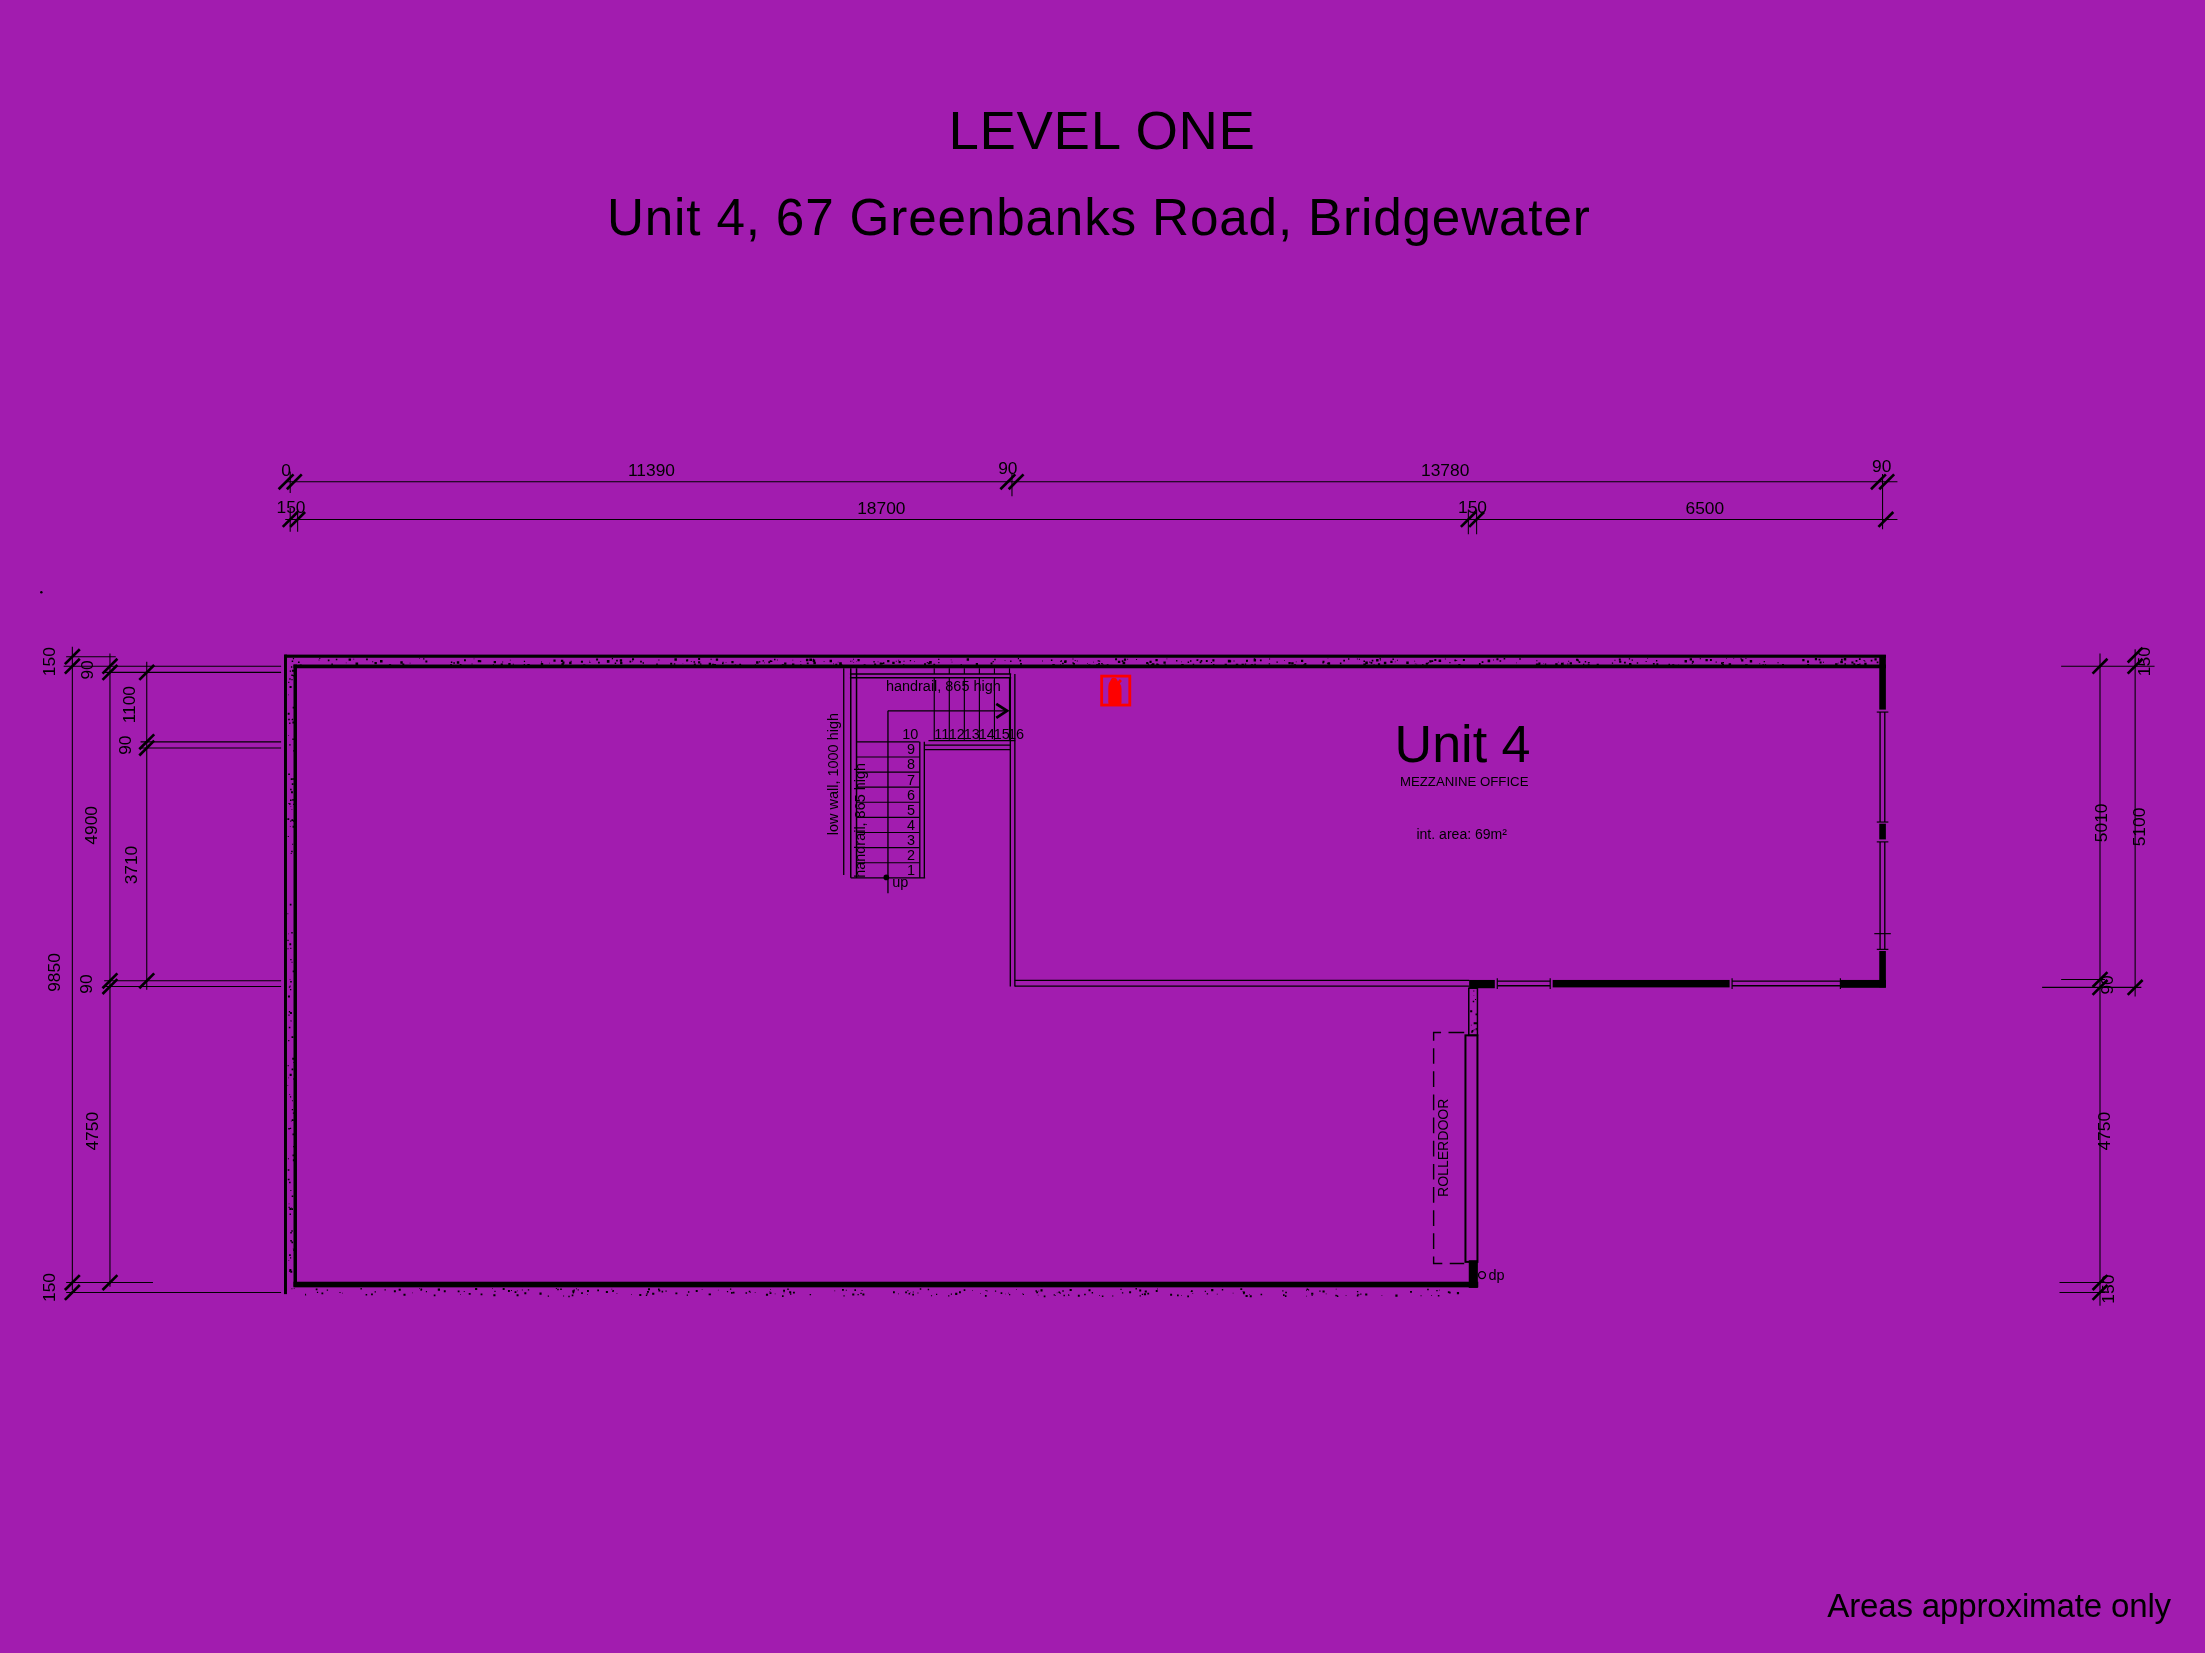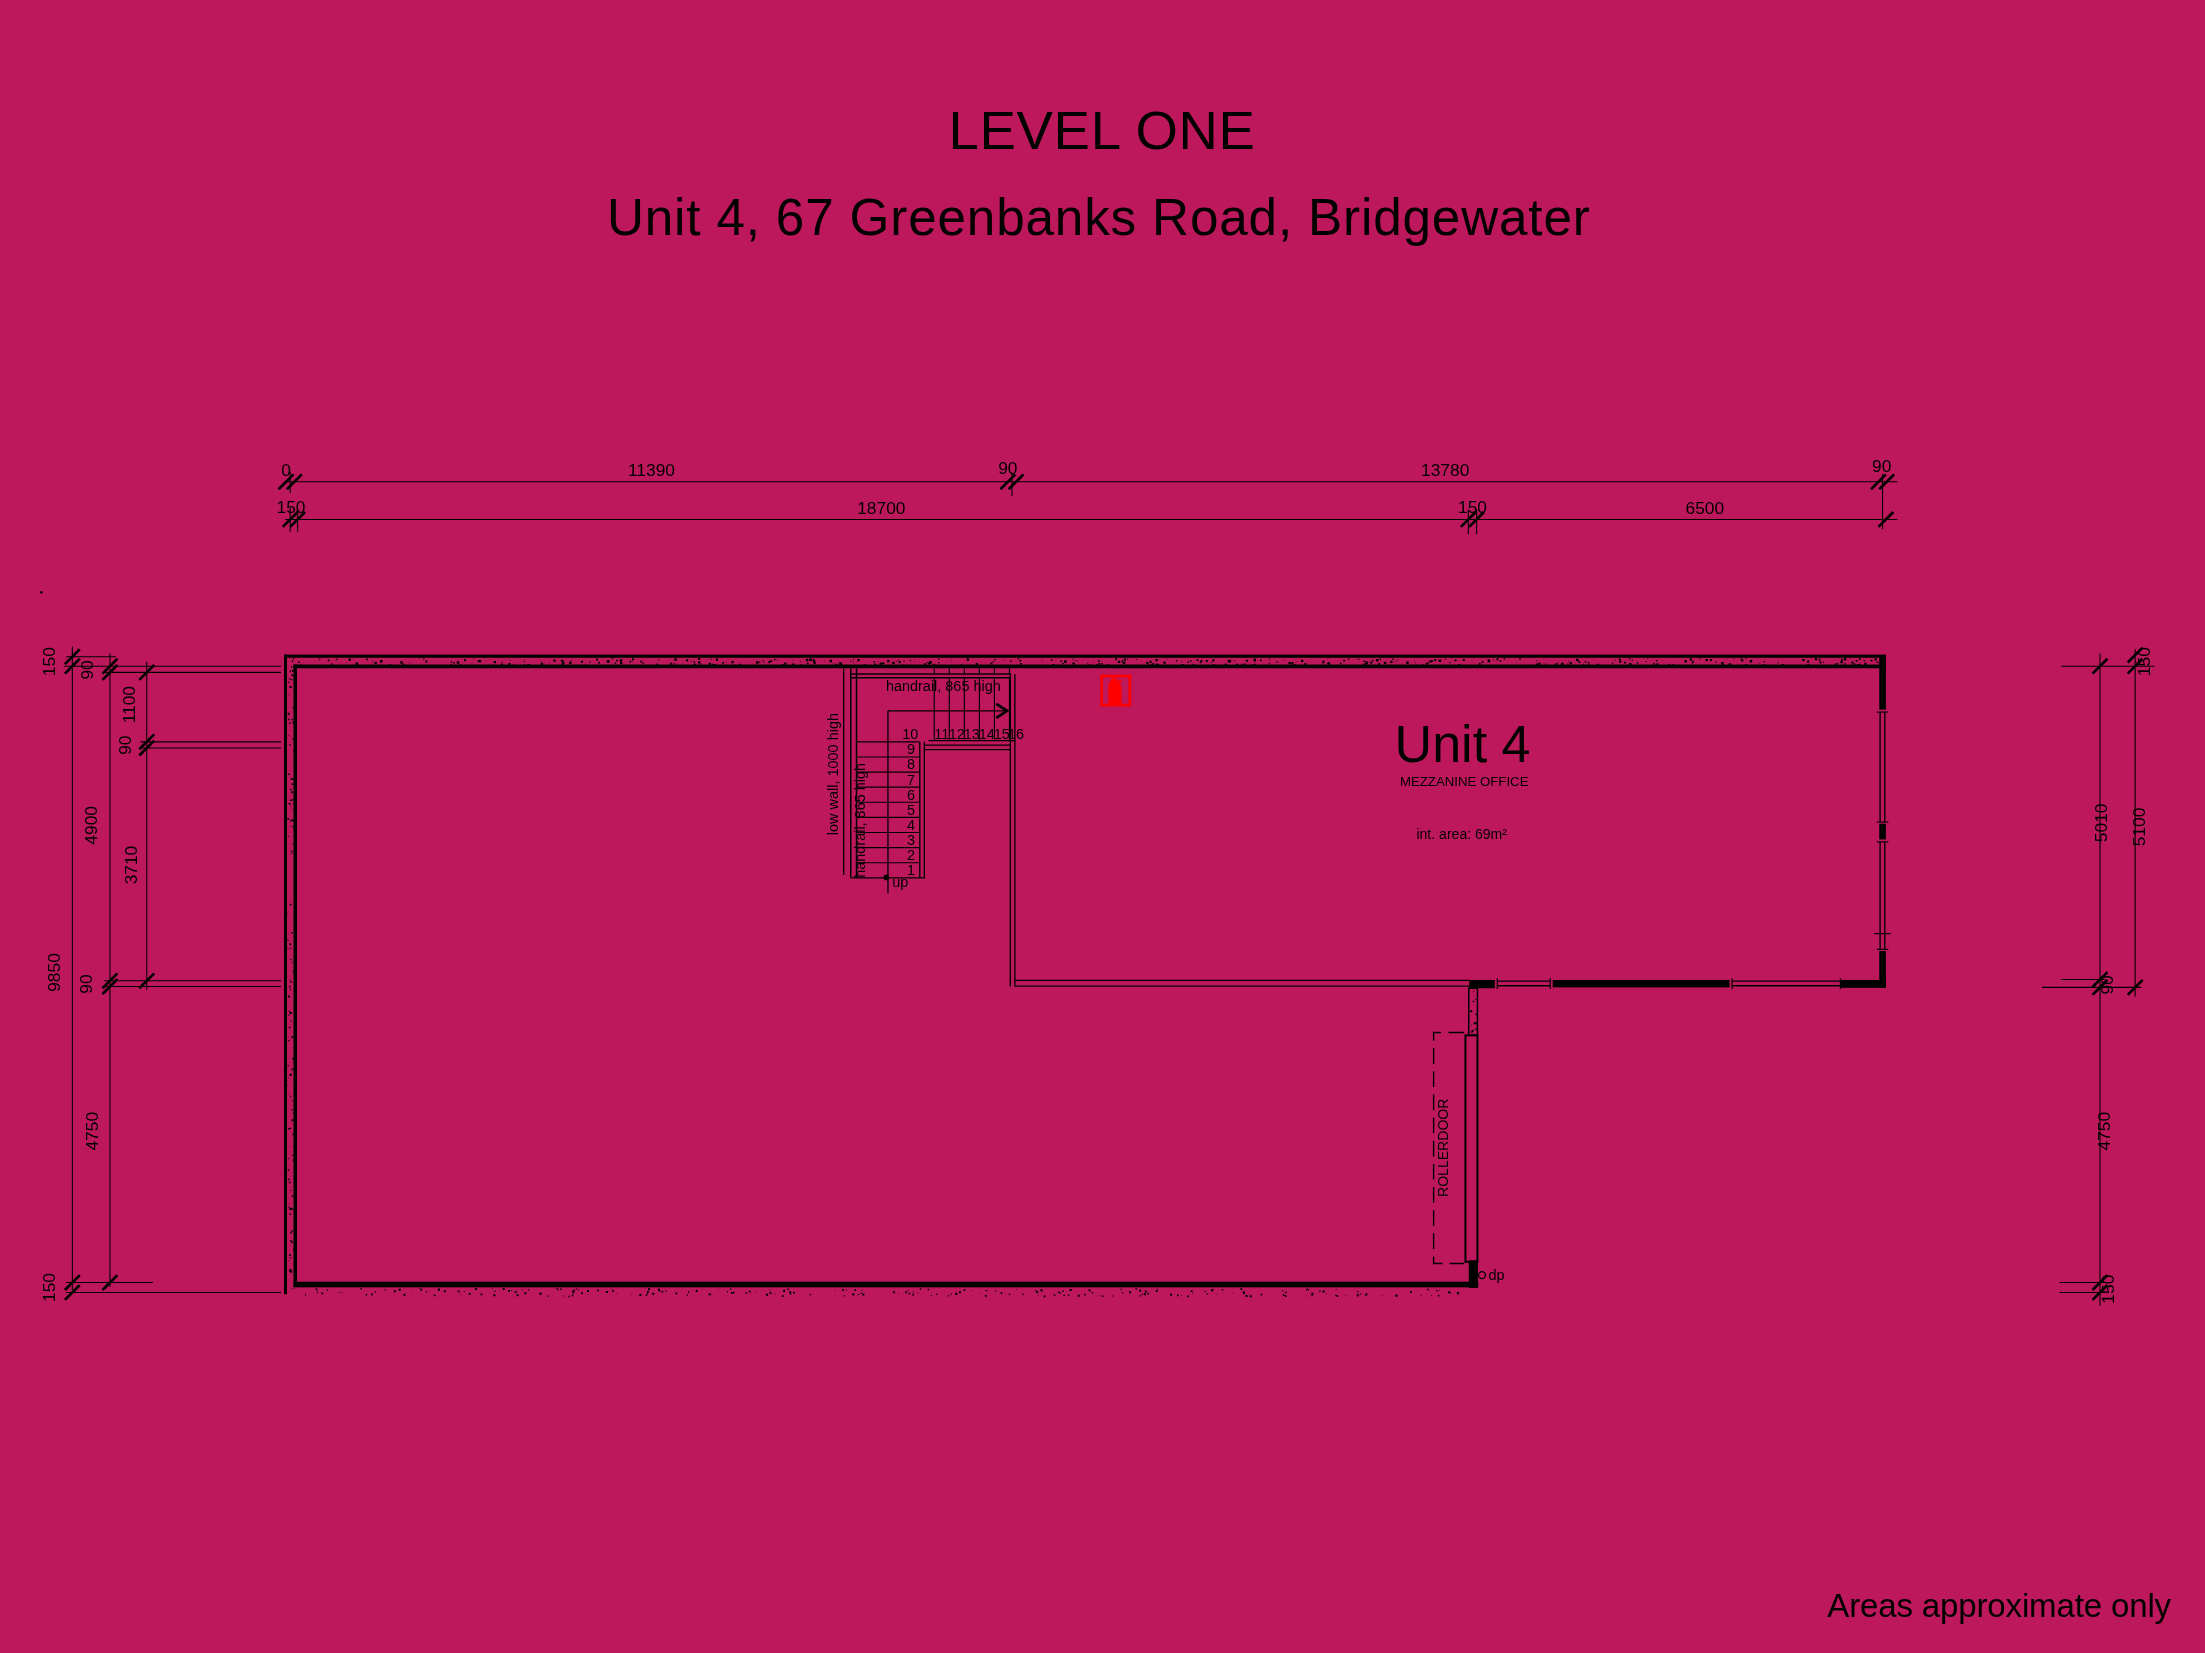--- a/index.html
+++ b/index.html
@@ -1,14 +1,14 @@
 <!DOCTYPE html>
 <html style="font-size:13.2px"><head><meta charset="utf-8"><style>
 html,body{margin:0;padding:0;background:#fff}
-.page{position:relative;width:2205px;height:1654px;background:#be185d;overflow:hidden}
+.page{position:relative;width:2205px;height:1654px;background:#a21caf;overflow:hidden}
 text{font-family:"Liberation Sans",sans-serif;fill:#000}
 </style></head><body>
 <div class="page">
 <svg width="2205" height="1654" viewBox="0 0 2667 2000">
 
 <text x="1333" y="180" font-size="66" text-anchor="middle" letter-spacing="0.8">LEVEL ONE</text>
 
 <text x="1329" y="284" font-size="62" text-anchor="middle" letter-spacing="1.0">Unit 4, 67 Greenbanks Road, Bridgewater</text>
 
 <g>

